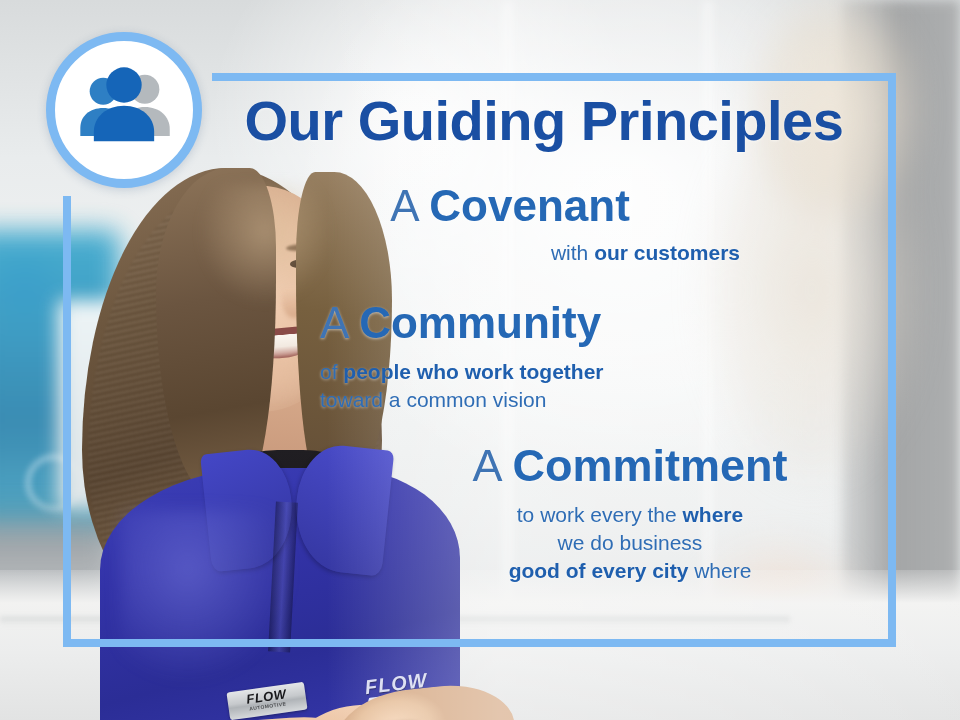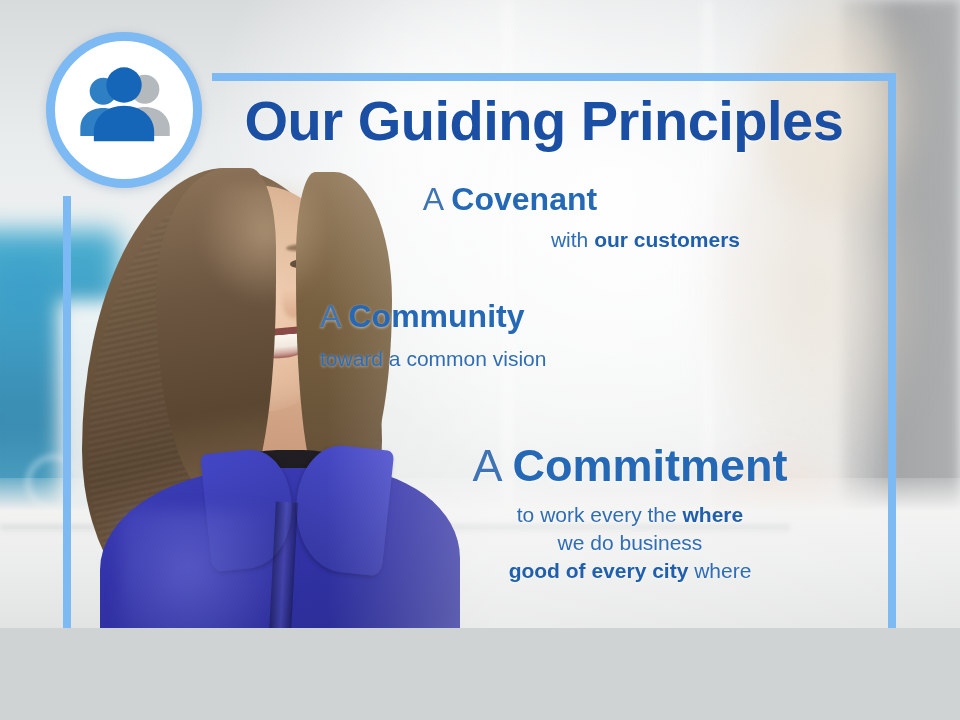--- a/index.html
+++ b/index.html
@@ -6,21 +6,21 @@
 
   html, body {
     width:960px; height:720px;
     overflow:hidden;
     background:#cfd3d4;
     font-family:"Liberation Sans", sans-serif;
   }
 
   #stage {
     position:relative;
-    width:960px; height:628px;
+    width:960px; height:720px;
     overflow:hidden;
     background:#c9cdd0;
   }
 
   
   .photo { position:absolute; inset:0; overflow:hidden; }
 
   
   .bg-room {
     position:absolute; inset:0;
@@ -293,21 +293,21 @@
     text-align:center;
     font:800 56px/1.05 "Liberation Sans", sans-serif;
     letter-spacing:-.5px;
     color:#1a4fa3;
     text-shadow:0 1px 3px rgba(255,255,255,.55);
   }
 
   .block { position:absolute; }
 
   .head {
-    font-size:32px;
+    font-size:44px;
     line-height:1.06;
     color:#2e6eb8;
     white-space:nowrap;
     text-shadow:0 1px 3px rgba(255,255,255,.55);
   }
   .head .art { font-weight:400; color:#3f74b4; }
   .head .word { font-weight:700; color:#2568b5; }
 
   .sub {
     font-size:21px;
@@ -425,20 +425,21 @@
       <div><span>with </span><b>our customers</b></div>
     </div>
   </div>
 
   <div class="block" id="b2">
     <div class="head">
       <span class="art">A</span>
       <span class="word">Community</span>
     </div>
     <div class="sub">
+      <div><span>of </span><b>people who work together</b></div>
       <div><span>toward a common vision</span></div>
     </div>
   </div>
 
   <div class="block" id="b3">
     <div class="head">
       <span class="art">A</span>
       <span class="word">Commitment</span>
     </div>
     <div class="sub">

